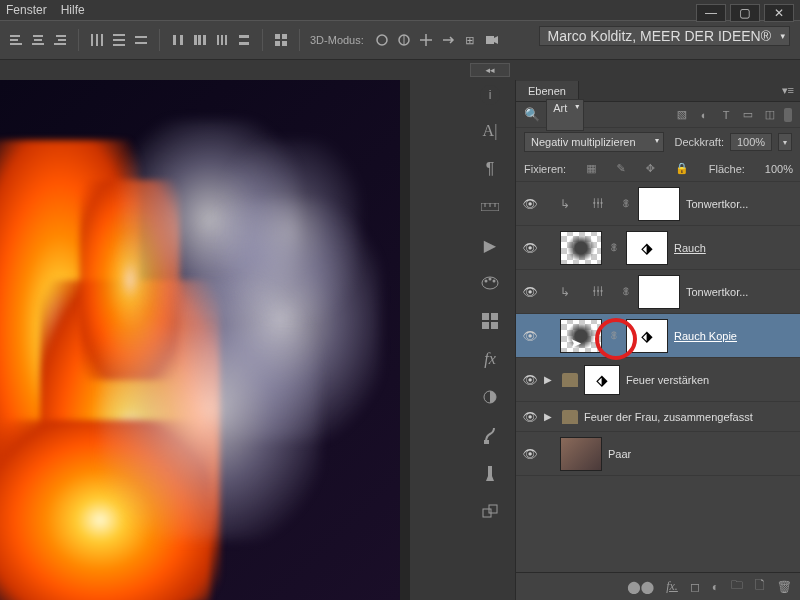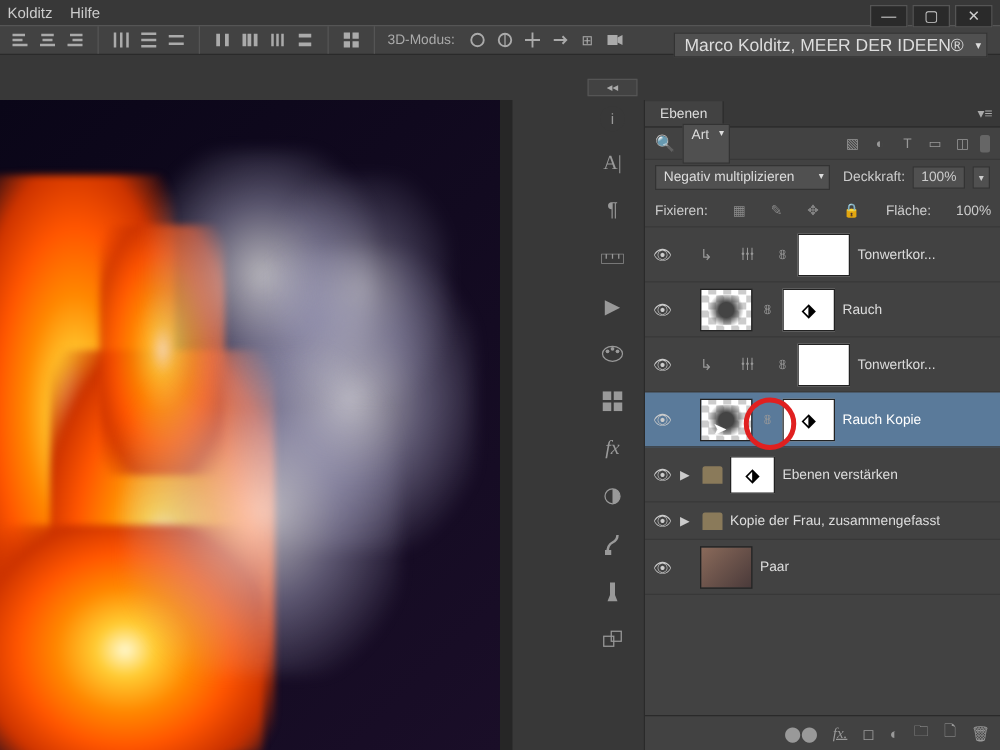--- a/index.html
+++ b/index.html
@@ -4,21 +4,21 @@
 <style>
 * { margin: 0; padding: 0; box-sizing: border-box; font-family: Arial, sans-serif; }
 body { background: #383838; width: 800px; height: 600px; overflow: hidden; position: relative; }
 
 .menubar { height: 20px; background: #383838; display: flex; align-items: center; padding-left: 6px; gap: 14px; color: #ccc; font-size: 12px; }
 .menubar span { cursor: default; }
 
 .winbtns { position: absolute; top: 4px; right: 6px; display: flex; gap: 4px; }
 .winbtn { width: 30px; height: 18px; background: #2a2a2a; color: #ccc; display: flex; align-items: center; justify-content: center; font-size: 12px; border: 1px solid #555; }
 
-.optbar { height: 24px; background: #424242; border-top: 1px solid #555; border-bottom: 1px solid #2a2a2a; display: flex; align-items: center; padding: 0 8px; gap: 10px; color: #aaa; font-size: 11px; }
+.optbar { height: 40px; background: #424242; border-top: 1px solid #555; border-bottom: 1px solid #2a2a2a; display: flex; align-items: center; padding: 0 8px; gap: 10px; color: #aaa; font-size: 11px; }
 .optgroup { display: flex; gap: 6px; align-items: center; }
 .optsep { width: 1px; height: 22px; background: #555; }
 .opticon { width: 16px; height: 16px; display: flex; align-items: center; justify-content: center; }
 .author-drop { position: absolute; right: 10px; top: 26px; height: 20px; background: #505050; border: 1px solid #333; color: #ddd; font-size: 14px; padding: 2px 18px 2px 8px; display: flex; align-items: center; }
 .author-drop::after { content: '▾'; position: absolute; right: 4px; font-size: 9px; }
 
 .canvas-area { position: absolute; left: 0; top: 80px; width: 410px; height: 520px; background: #262626; }
 .canvas-img { width: 400px; height: 520px; background: linear-gradient(135deg, #0a0618 0%, #1a0e28 100%); position: relative; overflow: hidden; }
 .flame { position: absolute; background: radial-gradient(ellipse at center, #fff8d0 0%, #ffcc33 15%, #ff8800 35%, #ff5500 55%, #cc3300 75%, transparent 95%); filter: blur(3px); }
 .smoke { position: absolute; background: radial-gradient(ellipse at center, rgba(255,255,255,0.7) 0%, rgba(200,200,230,0.4) 40%, transparent 80%); filter: blur(6px); }
@@ -55,36 +55,36 @@
 .eye { width: 16px; height: 16px; color: #ccc; display: flex; align-items: center; justify-content: center; font-size: 12px; }
 .spacer { width: 10px; }
 .thumb { width: 42px; height: 34px; background: #888; border: 1px solid #222; flex-shrink: 0; }
 .thumb.mask { background: #fff; }
 .thumb.checker { background: repeating-conic-gradient(#ccc 0% 25%, #fff 0% 50%) 0/12px 12px; position: relative; }
 .thumb.checker::after { content: ''; position: absolute; inset: 4px; background: radial-gradient(circle,#444 30%,transparent 70%); }
 .thumb.photo { background: linear-gradient(135deg,#8a6a5a,#4a3a3a); }
 .thumb.maskdot { background: #fff; display: flex; align-items: center; justify-content: center; color: #000; font-size: 14px; font-weight: bold; }
 .link { width: 12px; color: #999; font-size: 10px; text-align: center; }
 .lname { color: #ddd; font-size: 11px; flex: 1; white-space: nowrap; overflow: hidden; text-overflow: ellipsis; }
-.lname.u { }
+.lname.u { text-decoration: underline; }
 .adjicn { width: 32px; display: flex; align-items: center; justify-content: center; color: #999; font-size: 14px; }
 .clipicn { width: 16px; color: #999; font-size: 12px; }
 .expand { width: 12px; color: #ccc; font-size: 10px; }
 .folder { width: 16px; height: 14px; background: #8a7a5a; border-radius: 2px 2px 0 0; position: relative; }
 
 .red-circ { position: absolute; width: 42px; height: 42px; border: 4px solid #e02020; border-radius: 50%; left: 595px; top: 318px; z-index: 50; pointer-events: none; }
 .cursor { position: absolute; left: 570px; top: 335px; z-index: 51; color: #fff; font-size: 14px; pointer-events: none; }
 
 .panel-foot { height: 28px; border-top: 1px solid #2a2a2a; display: flex; align-items: center; justify-content: flex-end; padding: 0 8px; gap: 12px; color: #999; font-size: 12px; }
 </style>
 </head>
 <body>
 
 <div class="menubar">
-  <span>Kolditz</span>
+  <span>Fenster</span>
   <span>Hilfe</span>
 </div>
 <div class="winbtns">
   <div class="winbtn">—</div>
   <div class="winbtn">▢</div>
   <div class="winbtn">✕</div>
 </div>
 
 <div class="optbar">
   <div class="optgroup">
@@ -355,28 +355,28 @@
       <div class="link">𝟠</div>
       <div class="thumb maskdot">⬗</div>
       <div class="lname u" style="color:#fff">Rauch Kopie</div>
     </div>
 
     <div class="layer">
       <div class="eye">👁</div>
       <div class="expand">▶</div>
       <div class="folder"></div>
       <div class="thumb maskdot" style="width:36px;height:30px">⬗</div>
-      <div class="lname">Ebenen verstärken</div>
+      <div class="lname">Feuer verstärken</div>
     </div>
 
     <div class="layer thin">
       <div class="eye">👁</div>
       <div class="expand">▶</div>
       <div class="folder"></div>
-      <div class="lname">Kopie der Frau, zusammengefasst</div>
+      <div class="lname">Feuer der Frau, zusammengefasst</div>
     </div>
 
     <div class="layer">
       <div class="eye">👁</div>
       <div class="spacer"></div>
       <div class="thumb photo"></div>
       <div class="lname">Paar</div>
     </div>
 
   </div>

